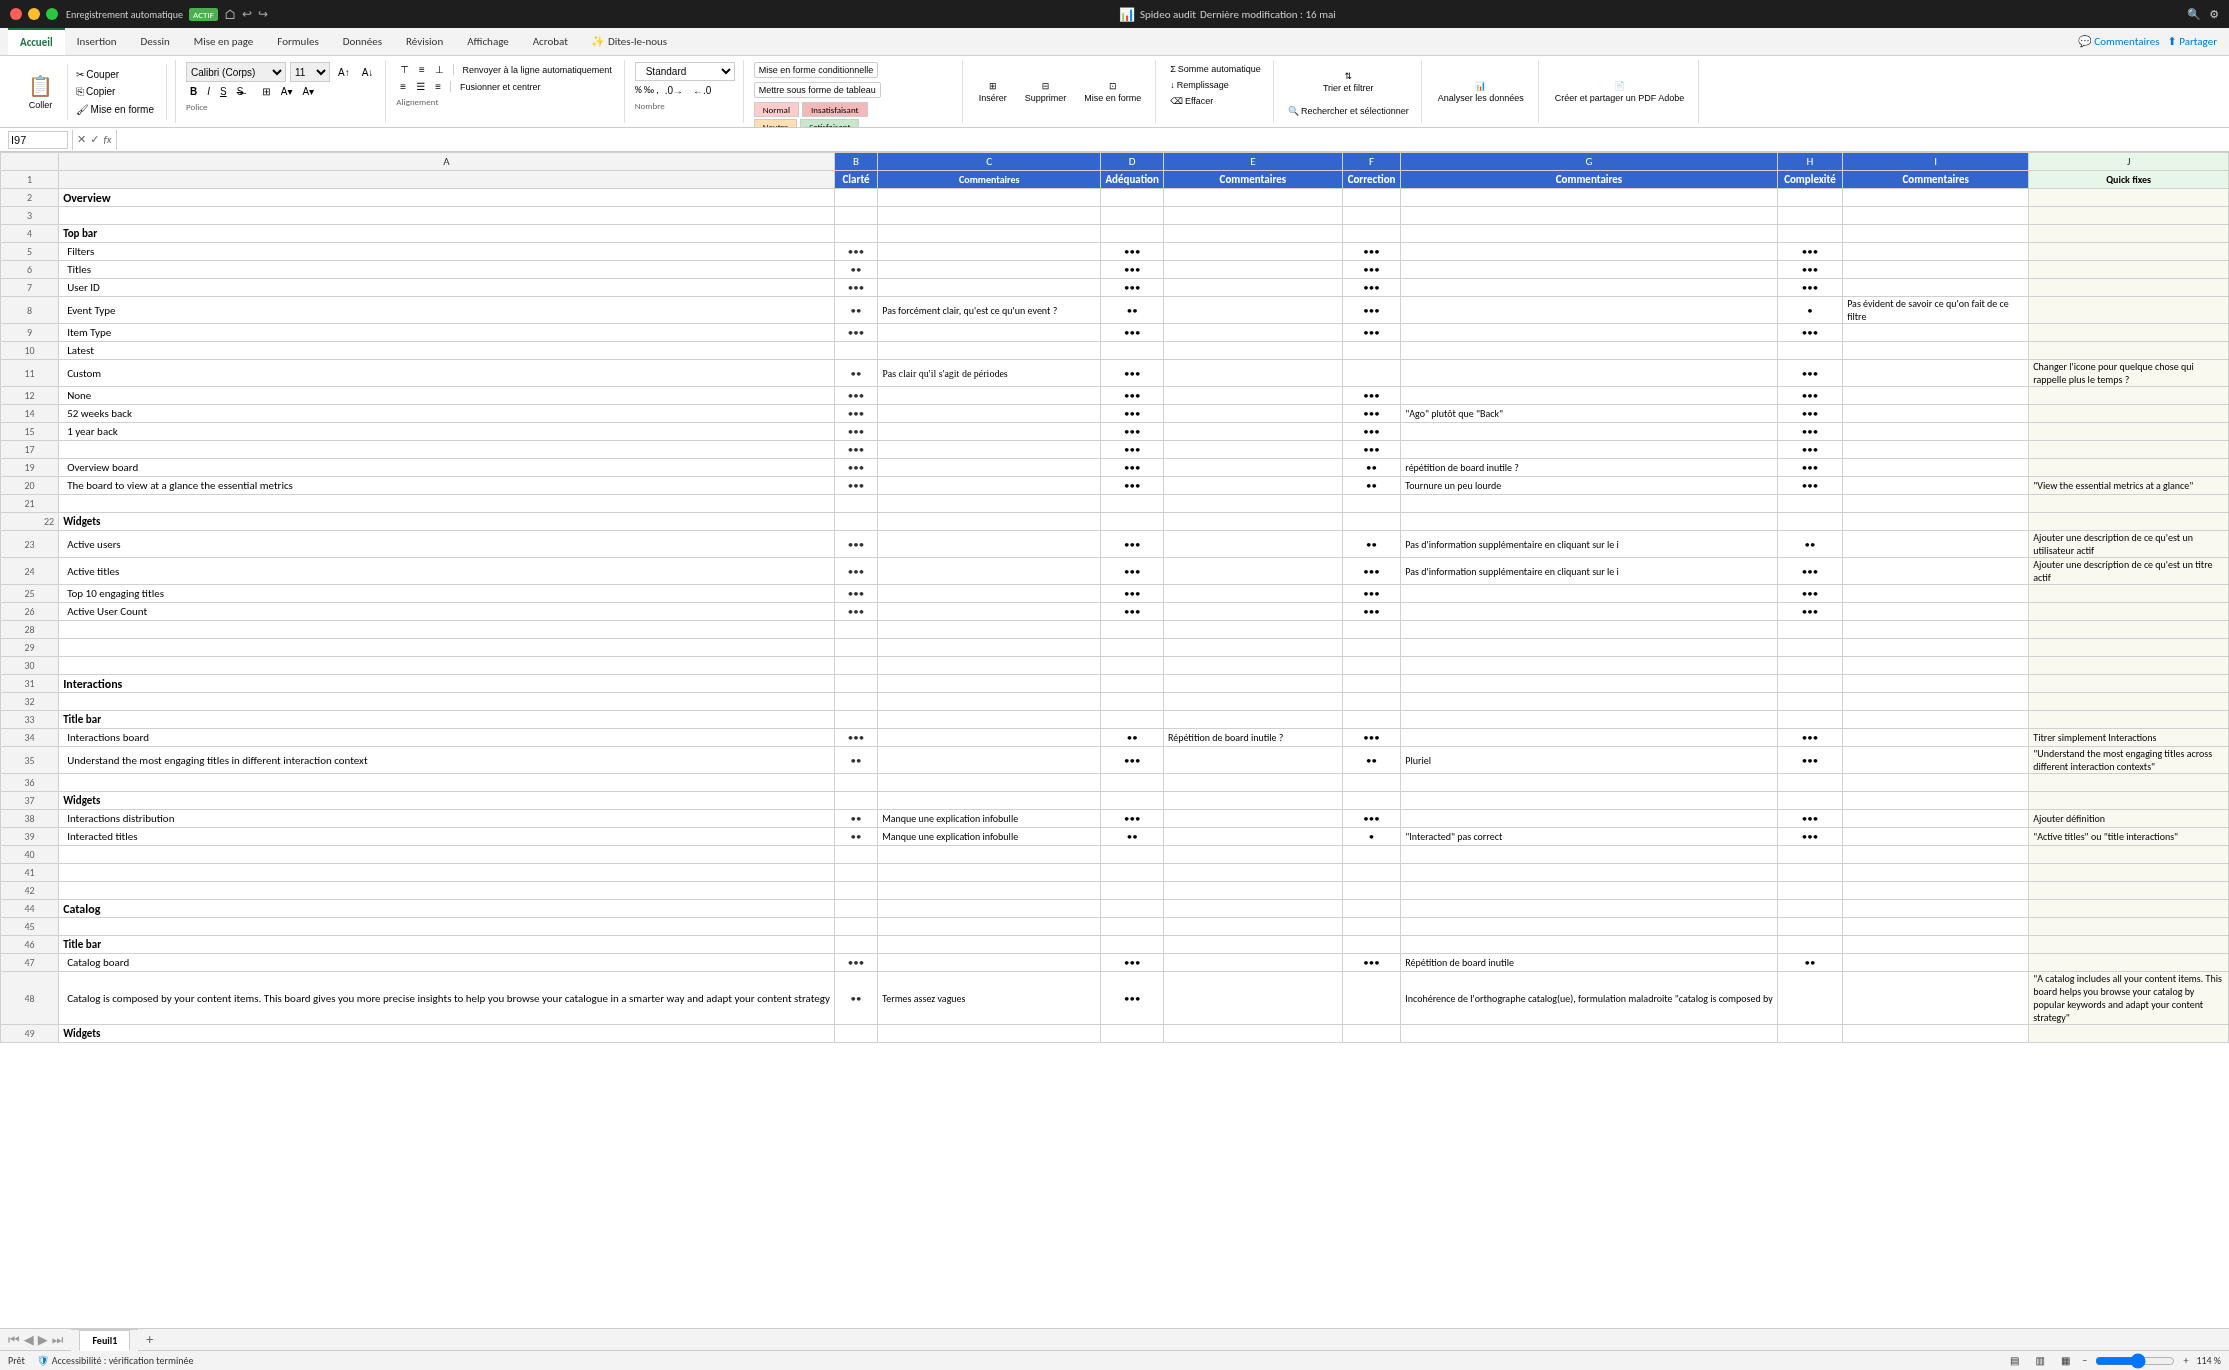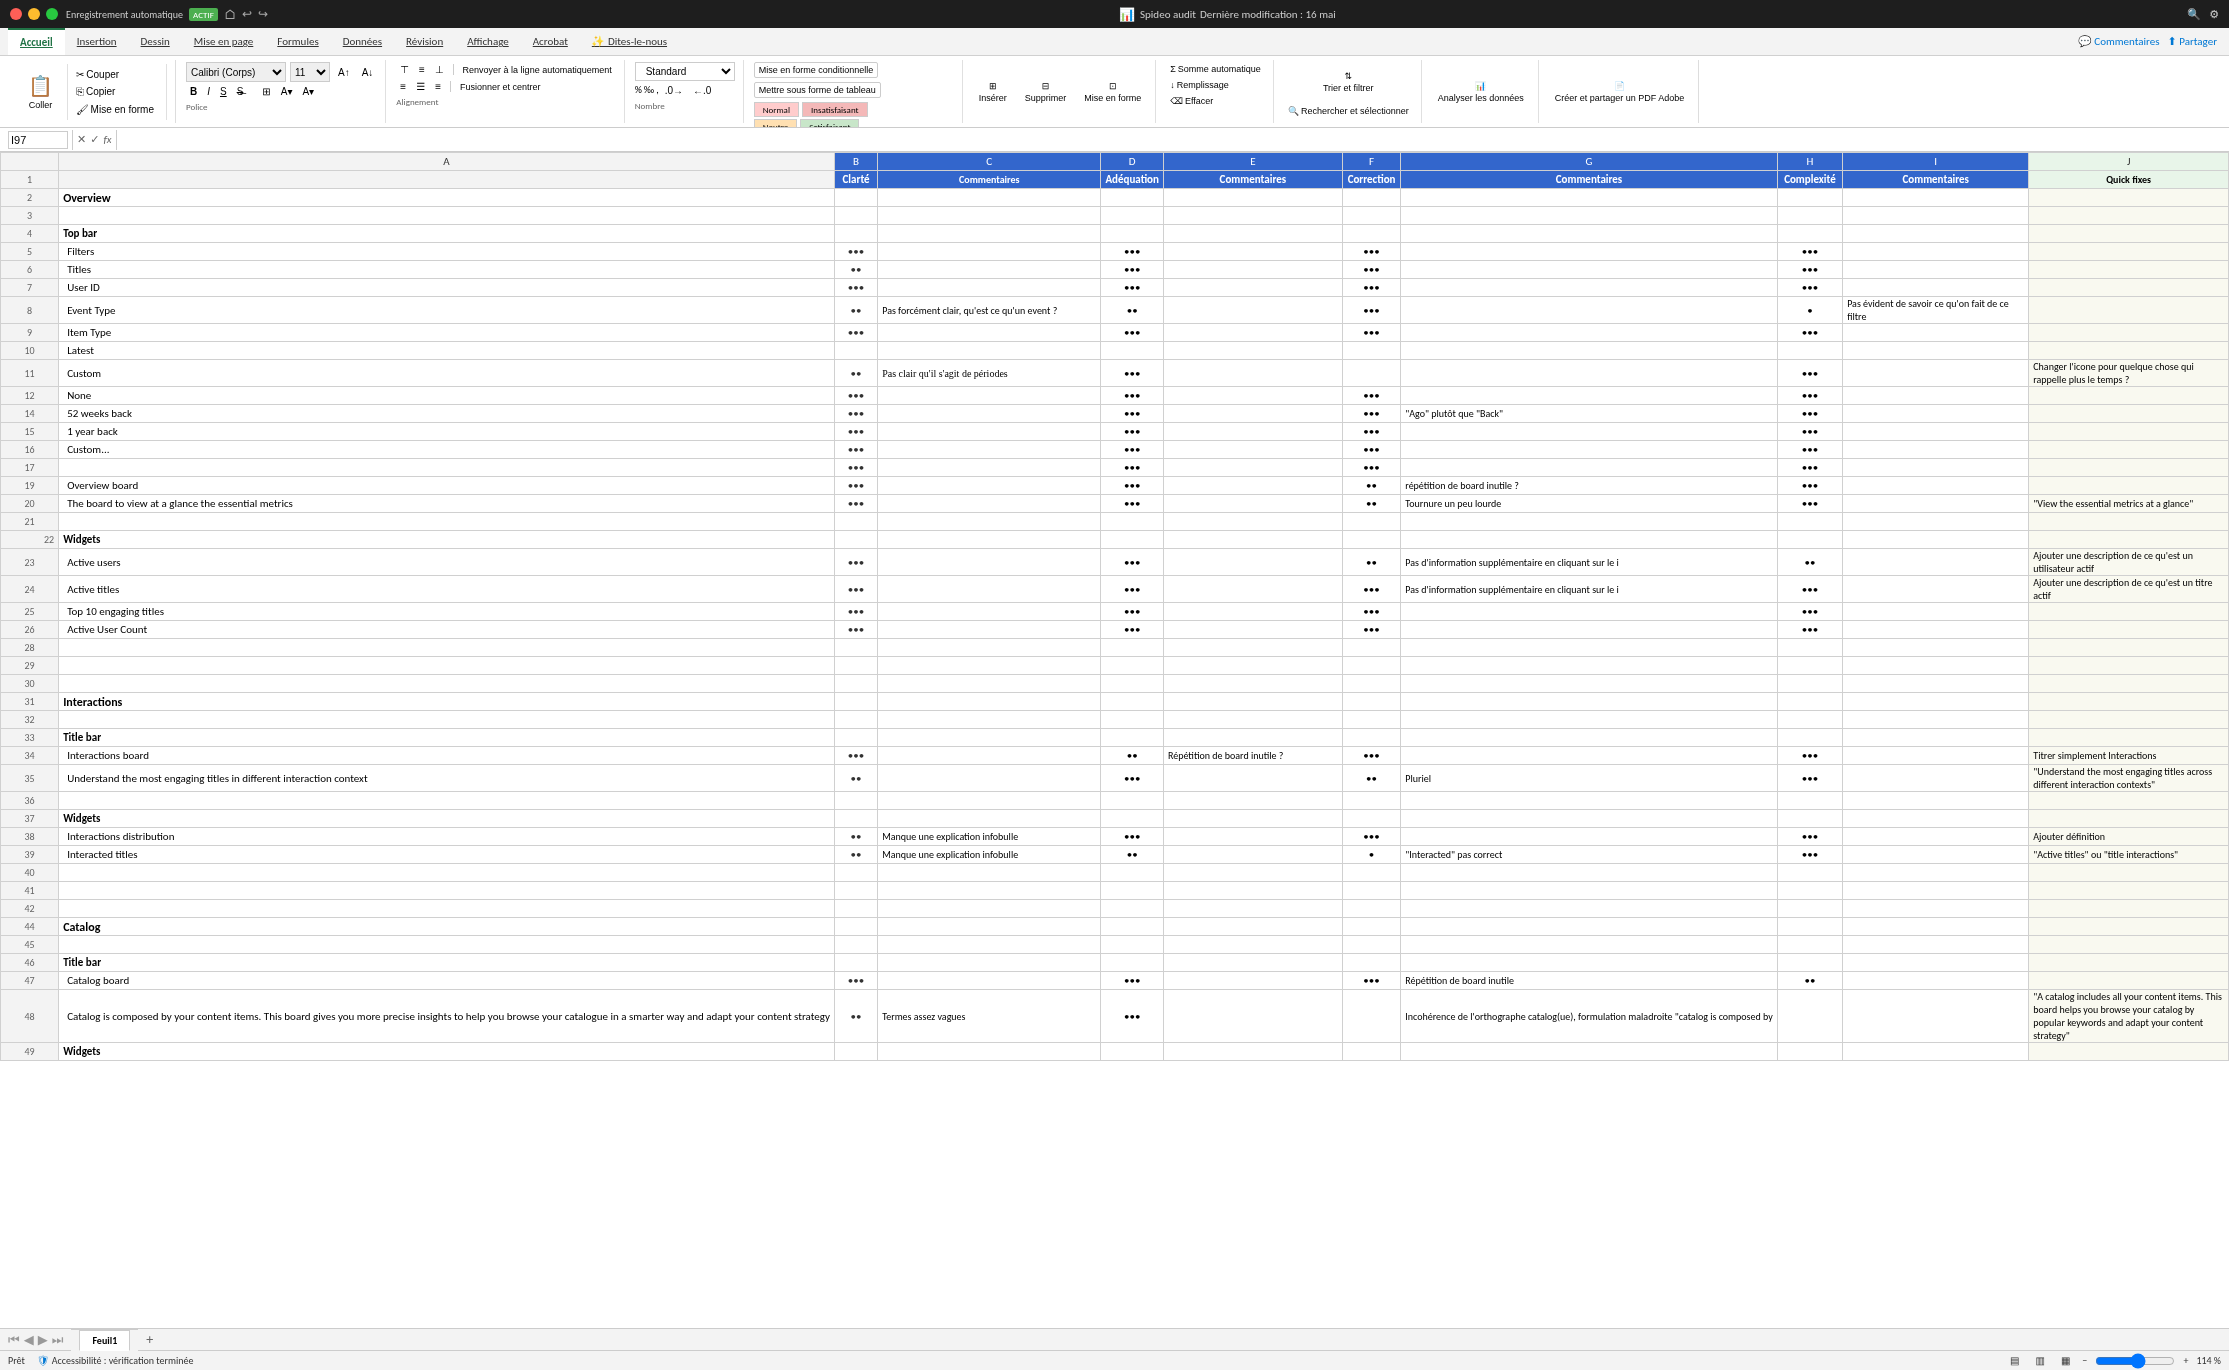--- a/index.html
+++ b/index.html
@@ -16,21 +16,21 @@
     }
     .traffic-lights { display: flex; gap: 6px; align-items: center; }
     .tl { width: 12px; height: 12px; border-radius: 50%; }
     .tl-red { background: #ff5f57; }
     .tl-yellow { background: #febc2e; }
     .tl-green { background: #28c840; }
     #title-bar-center { flex: 1; display: flex; justify-content: center; align-items: center; color: #ccc; font-size: 11px; gap: 4px; }
     .auto-save-badge { background: #4CAF50; color: white; font-size: 9px; padding: 1px 4px; border-radius: 2px; }
     #title-bar-right { display: flex; gap: 8px; align-items: center; }
     #ribbon-tabs { display: flex; height: 28px; background: #f3f3f3; border-bottom: 1px solid #d0d0d0; padding-left: 8px; }
-    .ribbon-tab { padding: 4px 12px; font-size: 11px; cursor: pointer; color: #333; display: flex; align-items: center; text-decoration: underline; }
+    .ribbon-tab { padding: 4px 12px; font-size: 11px; cursor: pointer; color: #333; display: flex; align-items: center; }
     .ribbon-tab.active { background: white; border-top: 2px solid #217346; color: #217346; font-weight: bold; }
     #ribbon-content { background: white; padding: 4px 8px; display: flex; align-items: stretch; gap: 4px; height: 72px; border-bottom: 1px solid #ccc; }
     .ribbon-group { display: flex; flex-direction: column; align-items: flex-start; border-right: 1px solid #ddd; padding: 2px 8px; gap: 2px; }
     .ribbon-btn { background: white; border: none; cursor: pointer; padding: 2px 4px; font-size: 10px; border-radius: 2px; display: flex; align-items: center; gap: 2px; white-space: nowrap; }
     .ribbon-btn.large { flex-direction: column; font-size: 9px; padding: 3px 6px; align-items: center; height: 56px; justify-content: center; }
     .font-select { width: 100px; height: 20px; font-size: 10px; border: 1px solid #ccc; }
     .font-size-select { width: 40px; height: 20px; font-size: 10px; border: 1px solid #ccc; }
     .separator { width: 1px; background: #ccc; margin: 2px 3px; }
     .style-dropdown { border: 1px solid #ccc; padding: 2px 20px 2px 6px; font-size: 10px; background: white; cursor: pointer; position: relative; }
 
@@ -460,33 +460,20 @@
           <td style="font-size: 10px;"></td>
           <td style="text-align: center;">•••</td>
           <td style="font-size: 10px;"></td>
           <td style="text-align: center;">•••</td>
           <td style="font-size: 10px;"></td>
           <td style="text-align: center;">•••</td>
           <td style="font-size: 10px; white-space: normal; overflow-wrap: break-word;"></td>
           <td style="font-size: 10px; white-space: normal; overflow-wrap: break-word; background: rgb(249, 249, 240);"></td>
         </tr>
         <tr>
-          <td style="background: rgb(243, 243, 243); text-align: center; color: rgb(102, 102, 102); font-size: 10px; position: sticky; left: 0px; z-index: 5;">16</td>
-          <td style="padding-left: 8px;">Custom...</td>
-          <td style="text-align: center; color: rgb(51, 51, 51);">•••</td>
-          <td style="font-size: 10px;"></td>
-          <td style="text-align: center;">•••</td>
-          <td style="font-size: 10px;"></td>
-          <td style="text-align: center;">•••</td>
-          <td style="font-size: 10px;"></td>
-          <td style="text-align: center;">•••</td>
-          <td style="font-size: 10px; white-space: normal; overflow-wrap: break-word;"></td>
-          <td style="font-size: 10px; white-space: normal; overflow-wrap: break-word; background: rgb(249, 249, 240);"></td>
-        </tr>
-        <tr>
           <td style="background: rgb(243, 243, 243); text-align: center; color: rgb(102, 102, 102); font-size: 10px; position: sticky; left: 0px; z-index: 5;">17</td>
           <td style="padding-left: 8px;"></td>
           <td style="text-align: center; color: rgb(51, 51, 51);">•••</td>
           <td style="font-size: 10px;"></td>
           <td style="text-align: center;">•••</td>
           <td style="font-size: 10px;"></td>
           <td style="text-align: center;">•••</td>
           <td style="font-size: 10px;"></td>
           <td style="text-align: center;">•••</td>
           <td style="font-size: 10px; white-space: normal; overflow-wrap: break-word;"></td>

